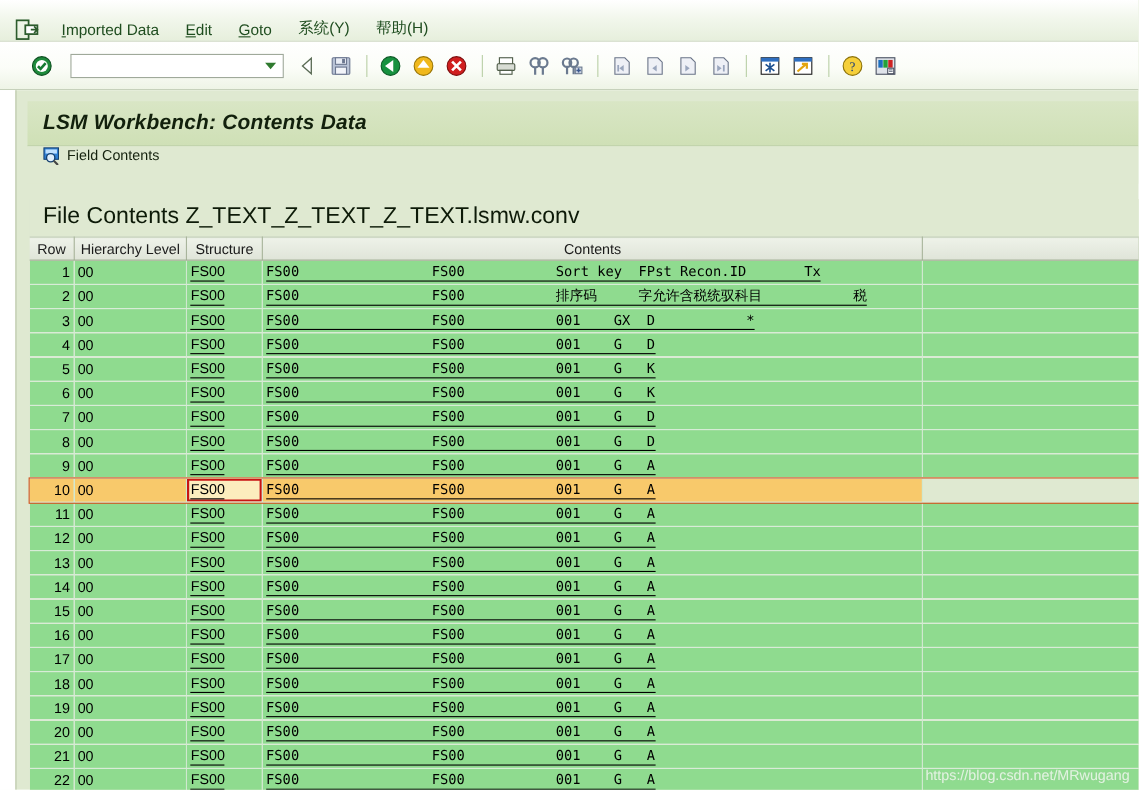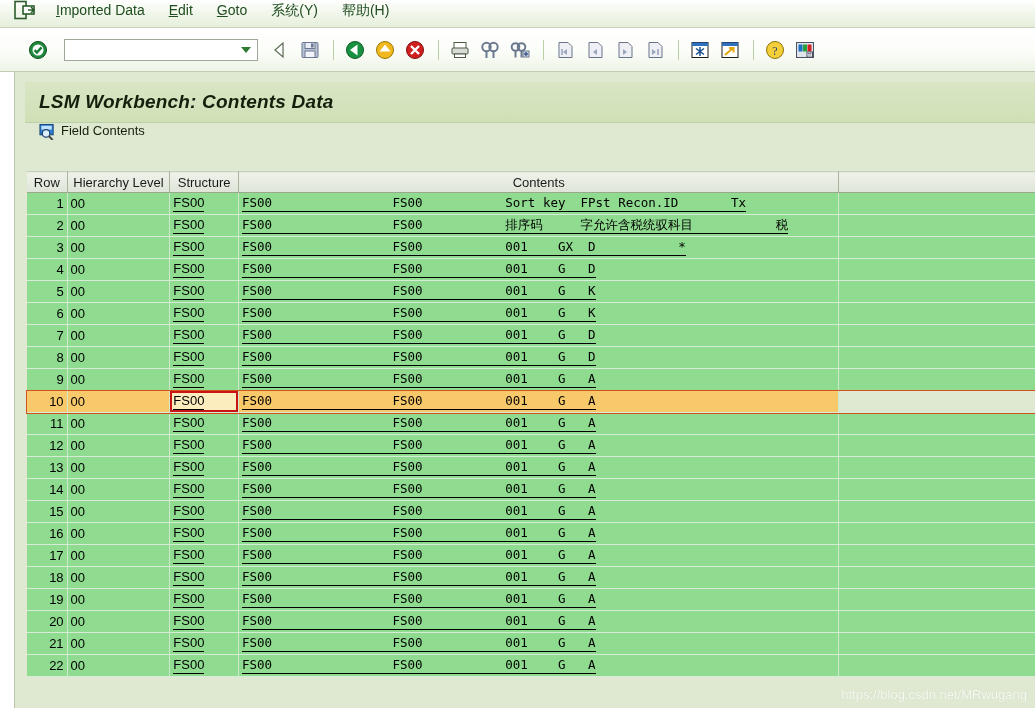--- a/index.html
+++ b/index.html
@@ -5,24 +5,24 @@
   html,body{margin:0;padding:0;}
   body{
     width:1035px;height:718px;overflow:hidden;
     background:#ffffff;
     font-family:"Liberation Sans","DejaVu Sans",sans-serif;
     font-size:13px;color:#000;
     -webkit-font-smoothing:antialiased;
   }
   
   .menubar{
-    height:28px;width:1035px;box-sizing:border-box;
+    height:38px;width:1035px;box-sizing:border-box;
     background:linear-gradient(to bottom,#ffffff 0%,#f2f7ec 45%,#e6efdc 100%);
     border-bottom:1px solid #c7d3bb;
-    display:flex;align-items:flex-start;
+    display:flex;align-items:flex-end;
   }
   .menu-app-icon{width:38px;display:flex;justify-content:center;align-items:center;margin-left:6px;}
   .menu-item{
     padding:2px 12px;color:#1f4d1f;font-size:14px;white-space:nowrap;
   }
   .menu-item u{text-decoration:underline;}
   
   .toolbar{
     height:44px;width:1035px;box-sizing:border-box;
     background:linear-gradient(to bottom,#ffffff 0%,#fbfdf8 55%,#eef4e6 100%);
@@ -278,20 +278,21 @@
           <rect x="1" y="1.5" width="14" height="11" fill="#2f7fd4" stroke="#16406f"></rect>
           <rect x="2.5" y="3" width="11" height="4" fill="#bfe0ff"></rect>
           <circle cx="7.5" cy="11" r="4" fill="#dfeefc" stroke="#16406f" stroke-width="1.3"></circle>
           <path d="M10.5 14l4 4" stroke="#444" stroke-width="2"></path>
         </svg>
       </span>
       <span class="lbl">Field Contents</span>
     </div>
 
     <div class="report">
+      <div class="filehead">File Contents Z_TEXT_Z_TEXT_Z_TEXT.lsmw.conv</div>
 
       <table class="grid">
         <thead>
           <tr>
             <th class="h-row">Row</th>
             <th class="h-hier">Hierarchy Level</th>
             <th class="h-struct">Structure</th>
             <th class="h-cont">Contents</th>
             <th class="h-pad"></th>
           </tr>

